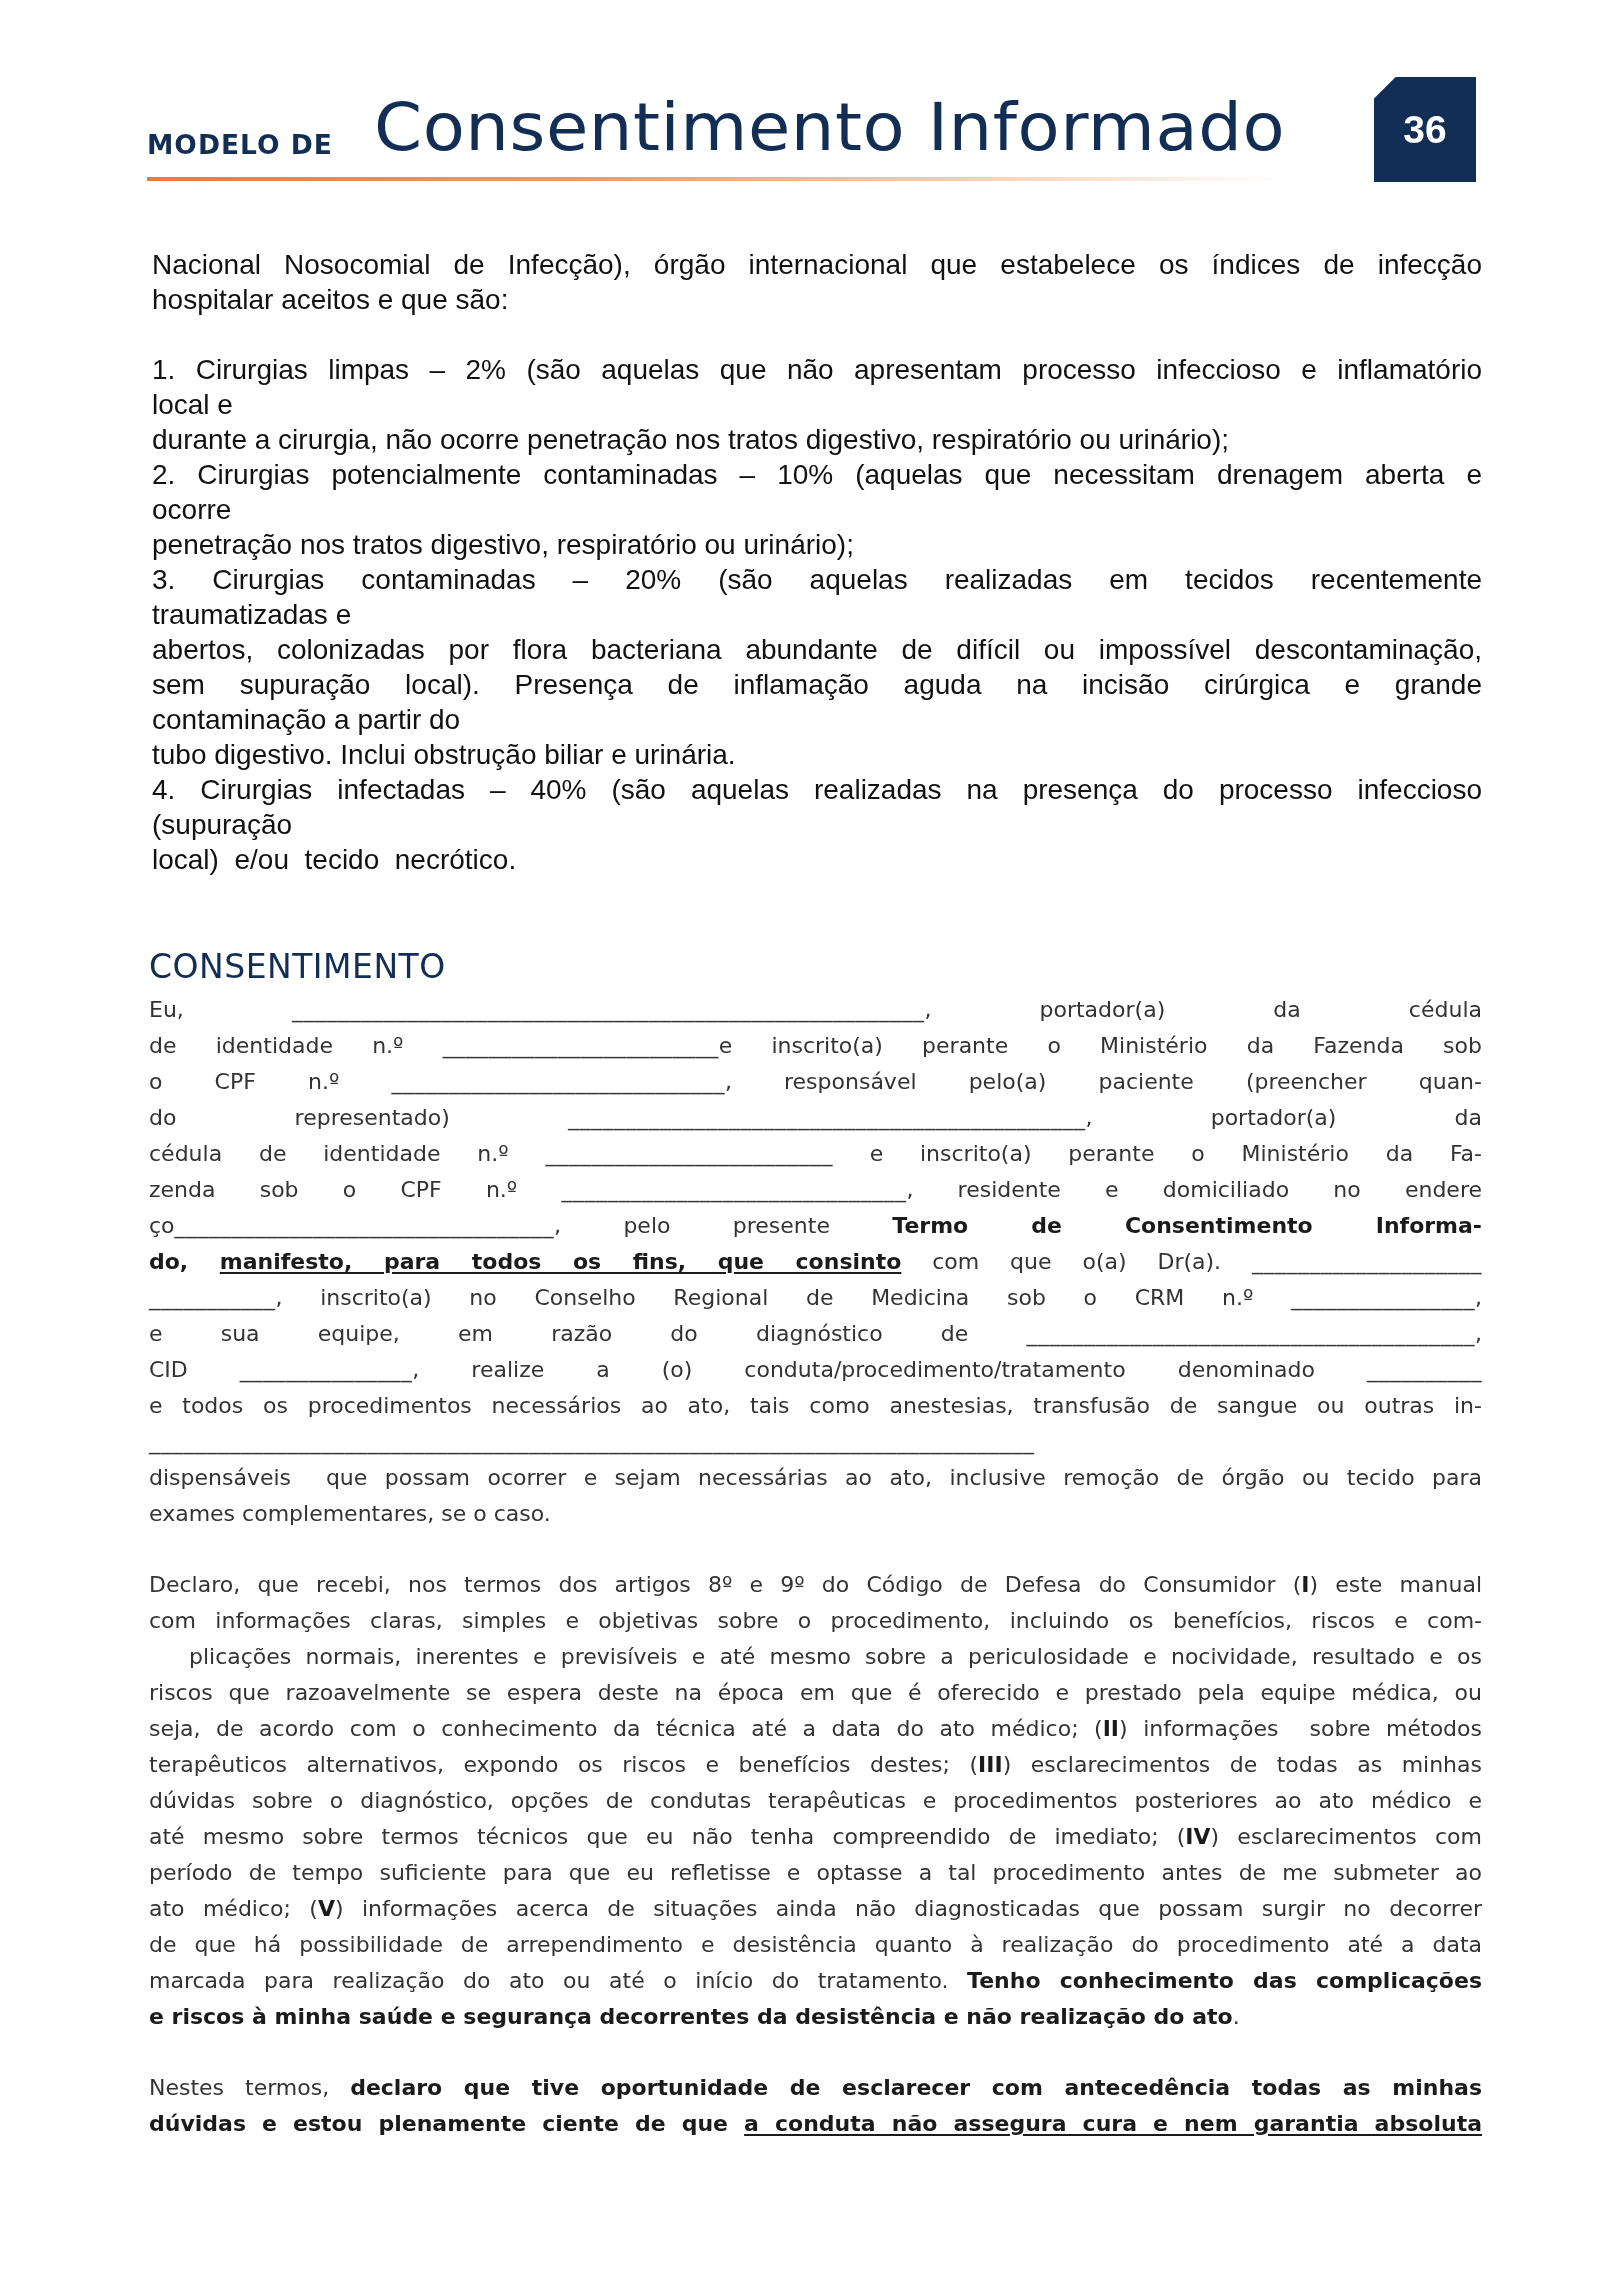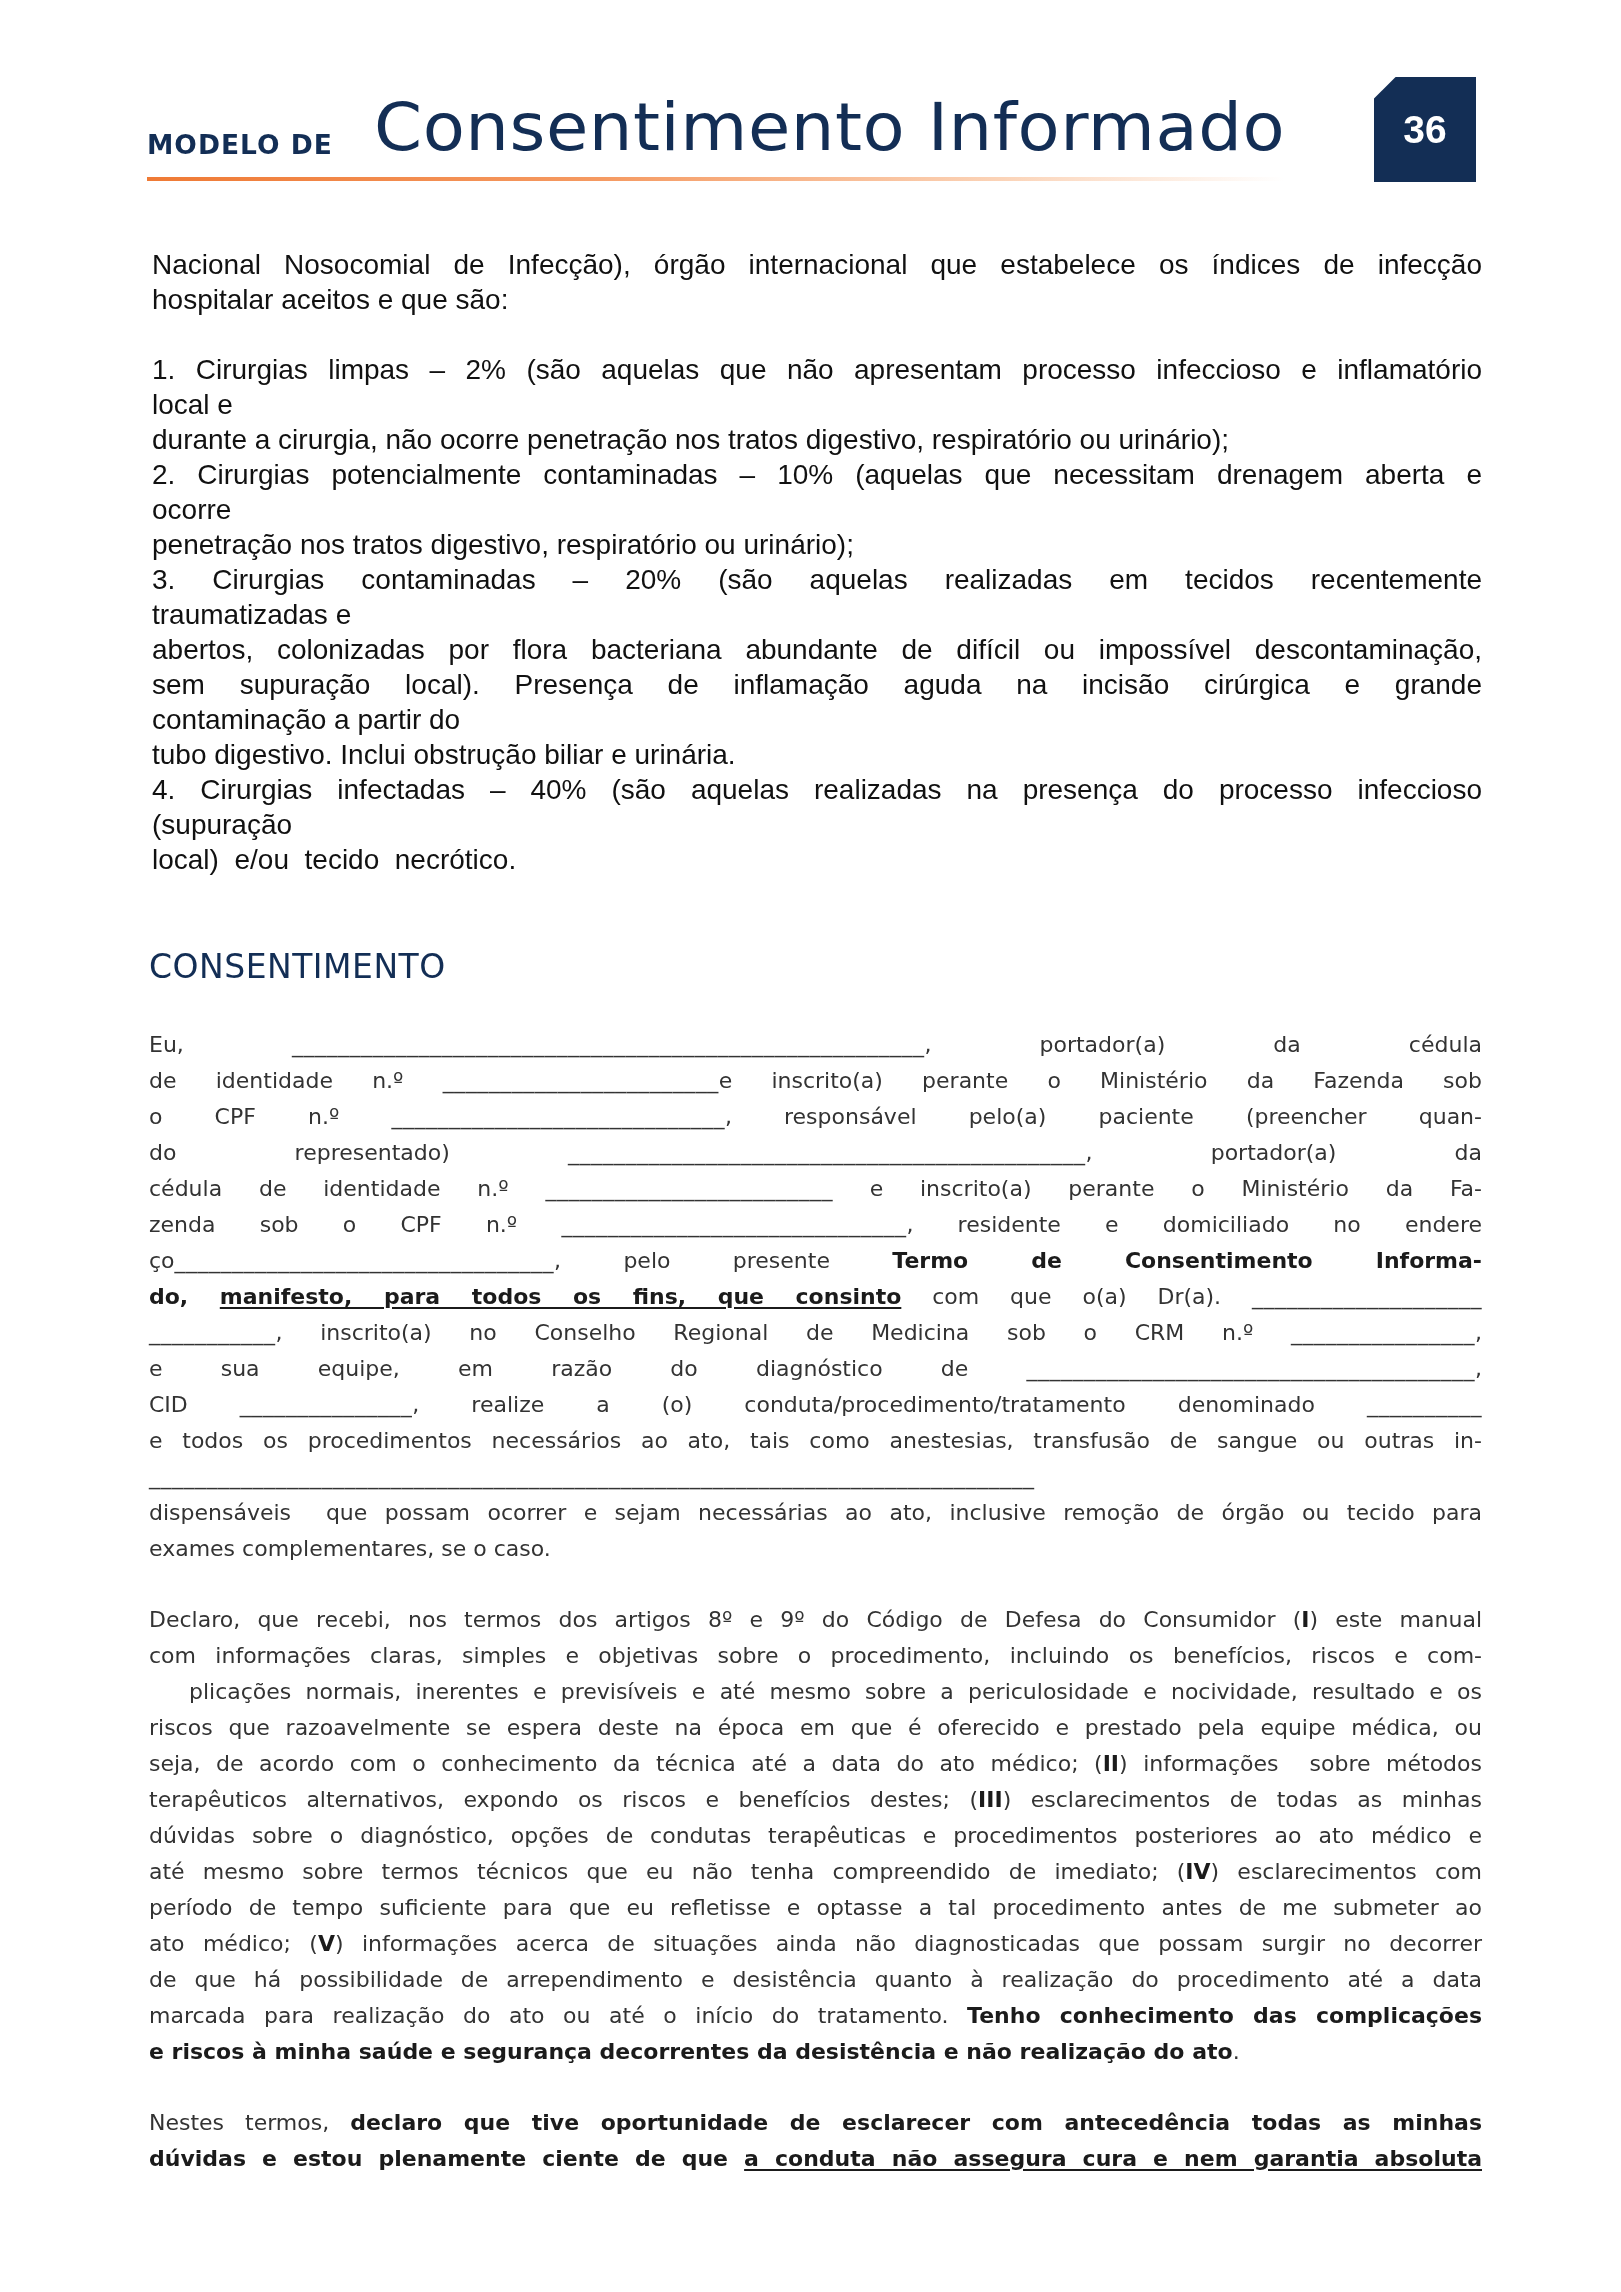--- a/index.html
+++ b/index.html
@@ -41,21 +41,21 @@
     .intro .justify { text-align: justify; text-align-last: justify; }
     .intro .gap { height: 35px; }
 
     .section-title {
       position: absolute; left: 149px; top: 947px;
       font-family: "DejaVu Sans", sans-serif; font-size: 33px;
       color: #132e55; letter-spacing: 0.5px;
     }
 
     .consent {
-      position: absolute; left: 149px; top: 1027px; width: 1333px;
+      position: absolute; left: 149px; top: 992px; width: 1333px;
       font-family: "DejaVu Sans", sans-serif; font-size: 22px;
       line-height: 36px; color: #333333;
     }
     .consent p { margin: 0; }
     .consent .j { text-align: justify; text-align-last: justify; }
     .consent .gap { height: 35px; }
     .blank { letter-spacing: 0.5px; }
     .b { font-weight: bold; color: #1b1b1b; }
     .u { text-decoration: underline; text-underline-offset: 2.9px; }
   </style>

